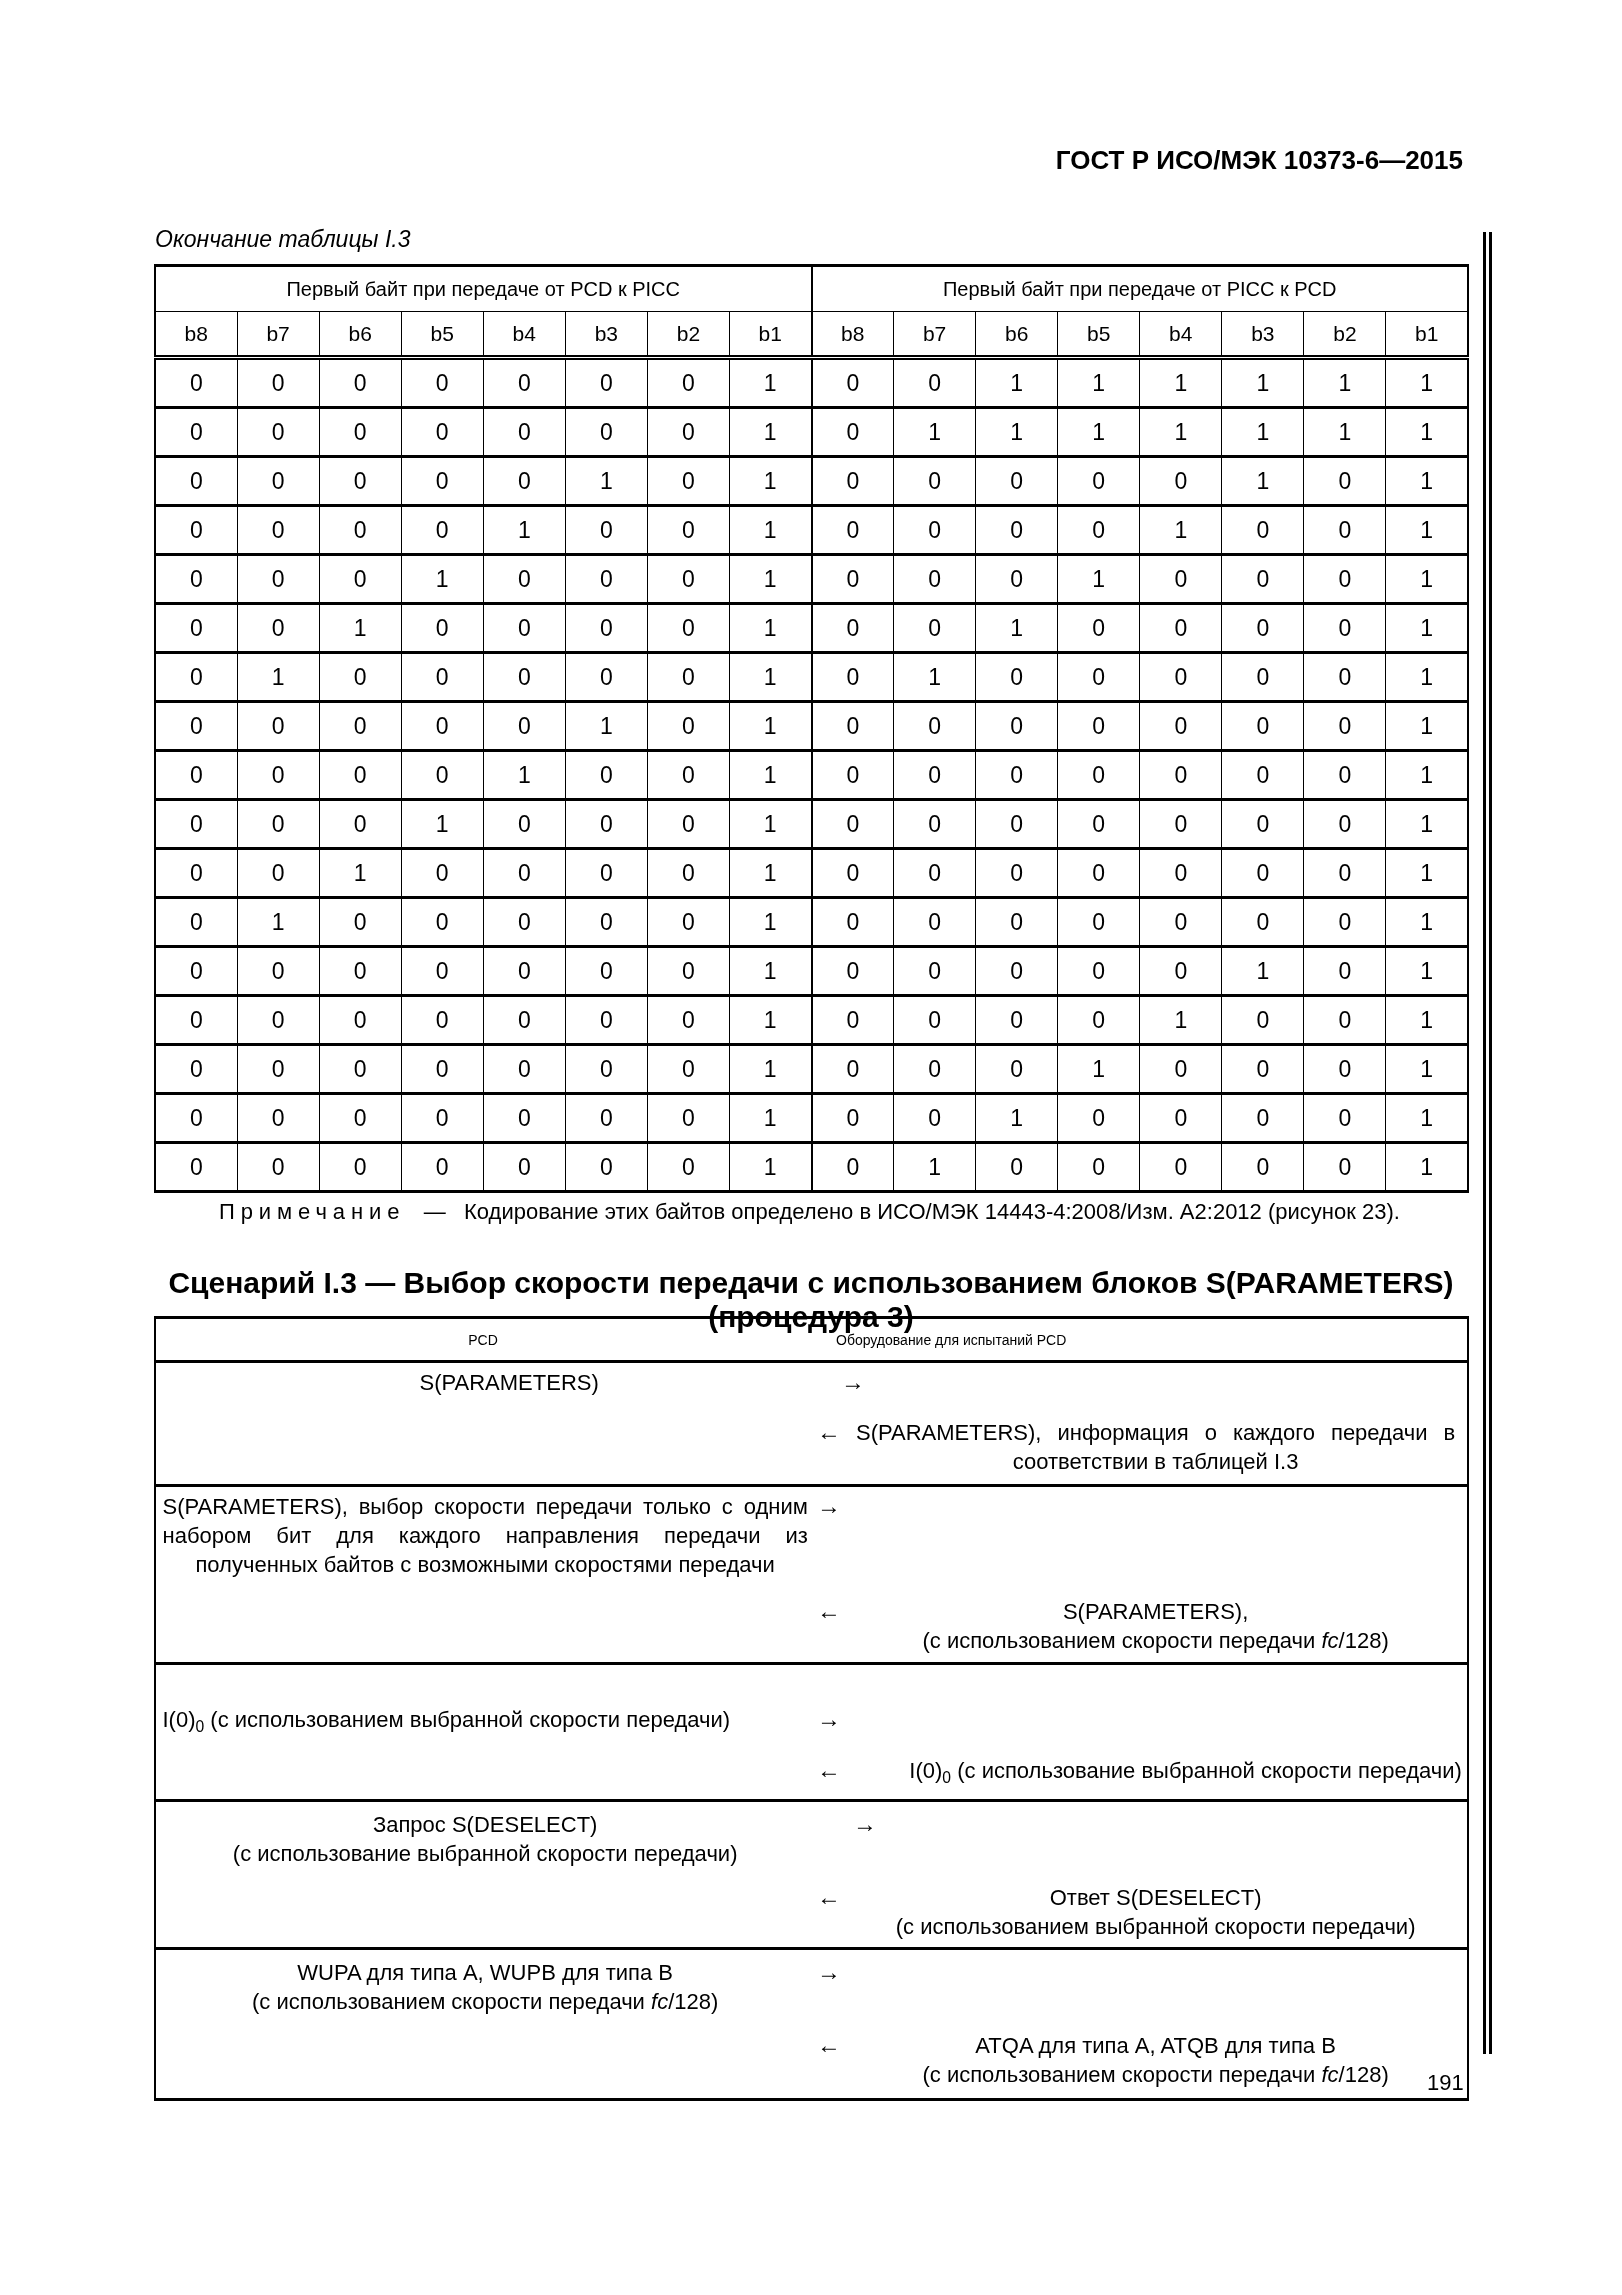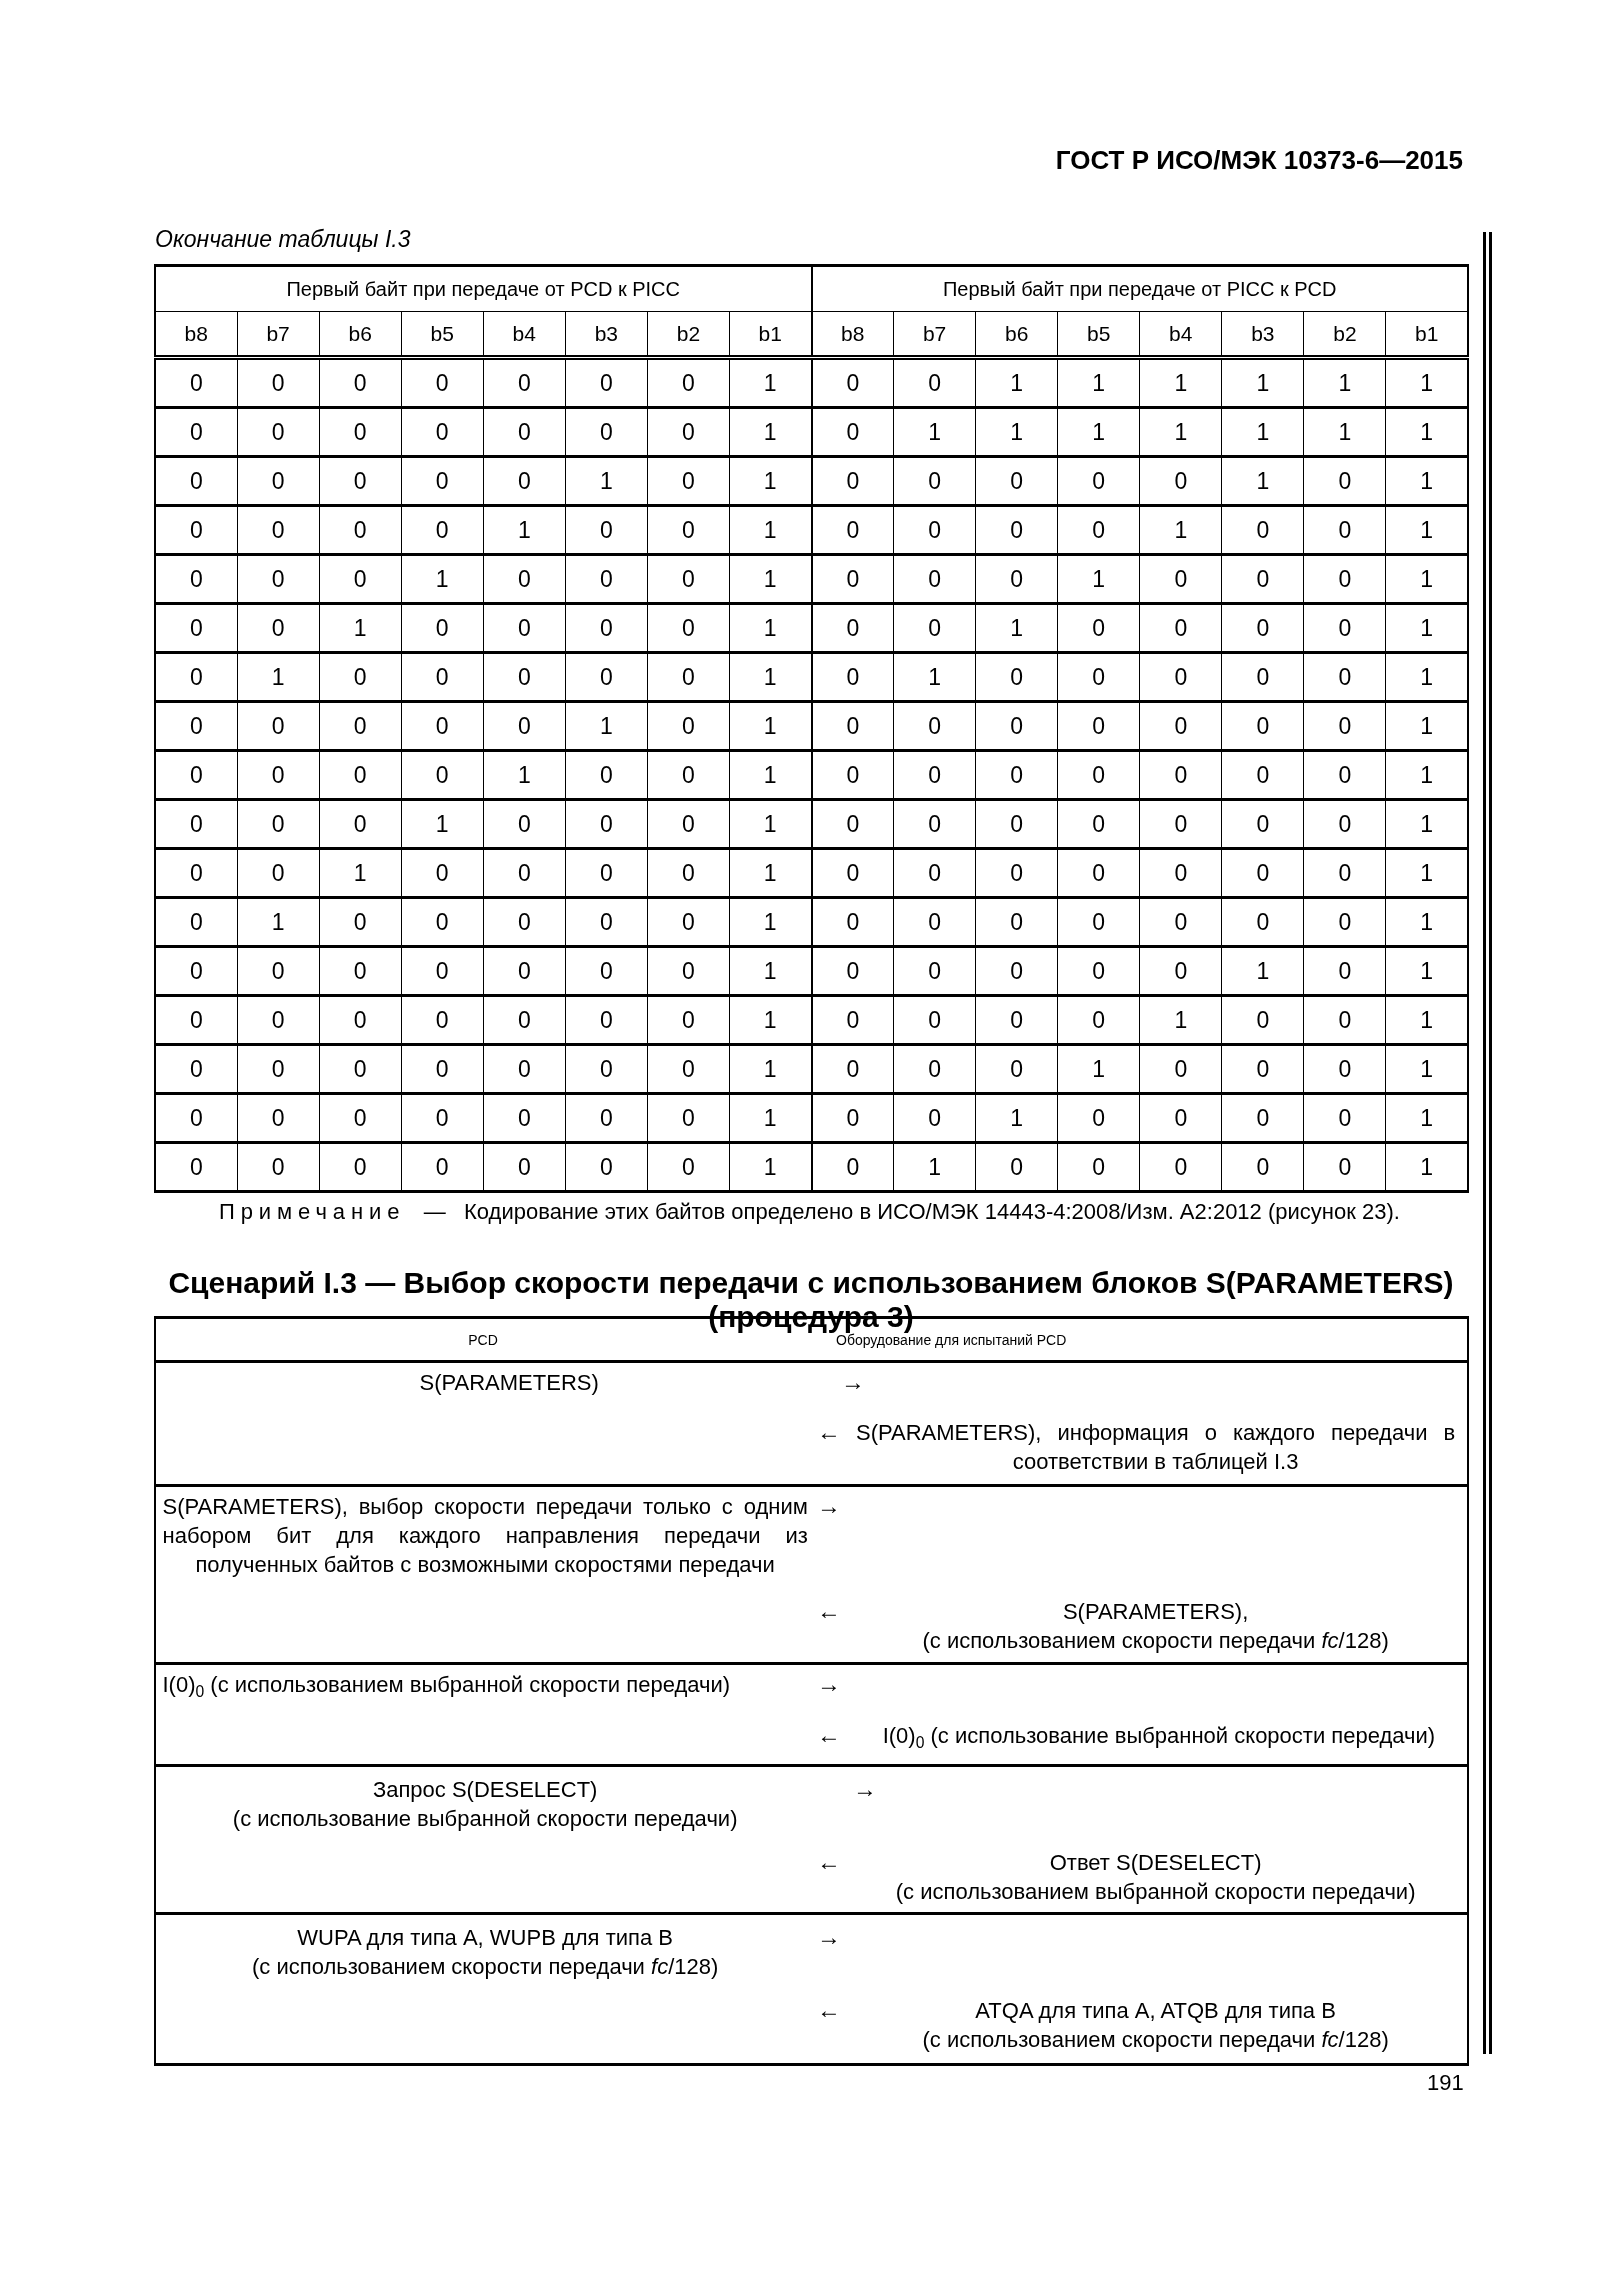--- a/index.html
+++ b/index.html
@@ -461,30 +461,30 @@
     <div class="line">
       <div class="pcd"></div>
       <div class="arrow">←</div>
       <div class="tester">
         <div>S(PARAMETERS),</div>
         <div><span>(с использованием скорости передачи </span><i class="fc">fc</i><span>/128)</span></div>
       </div>
     </div>
   </div>
 
-  <div class="block" style="padding: 5.2px 0 6.5px;">
+  <div class="block" style="padding: 5.2px 0 6.5px; margin-top: 35px;">
     <div class="line" style="height: 51px;">
       <div class="pcd" style="text-align:left;"><span>I(0)</span><sub>0</sub><span> (с использованием выбранной скорости передачи)</span></div>
       <div class="arrow">→</div>
       <div class="tester"></div>
     </div>
     <div class="line">
       <div class="pcd"></div>
       <div class="arrow">←</div>
-      <div class="tester" style="text-align:center; padding-right: 5.2px; white-space: nowrap;"><span>I(0)</span><sub>0</sub><span> (с использование выбранной скорости передачи)</span></div>
+      <div class="tester" style="text-align:right; padding-right: 5.2px; white-space: nowrap;"><span>I(0)</span><sub>0</sub><span> (с использование выбранной скорости передачи)</span></div>
     </div>
   </div>
 
   <div class="block" style="padding: 7.9px 0 6.5px;">
     <div class="line" style="height: 73px; gap: 36px;">
       <div class="pcd">
         <div>Запрос S(DESELECT)</div>
         <div>(с использование выбранной скорости передачи)</div>
       </div>
       <div class="arrow">→</div>

